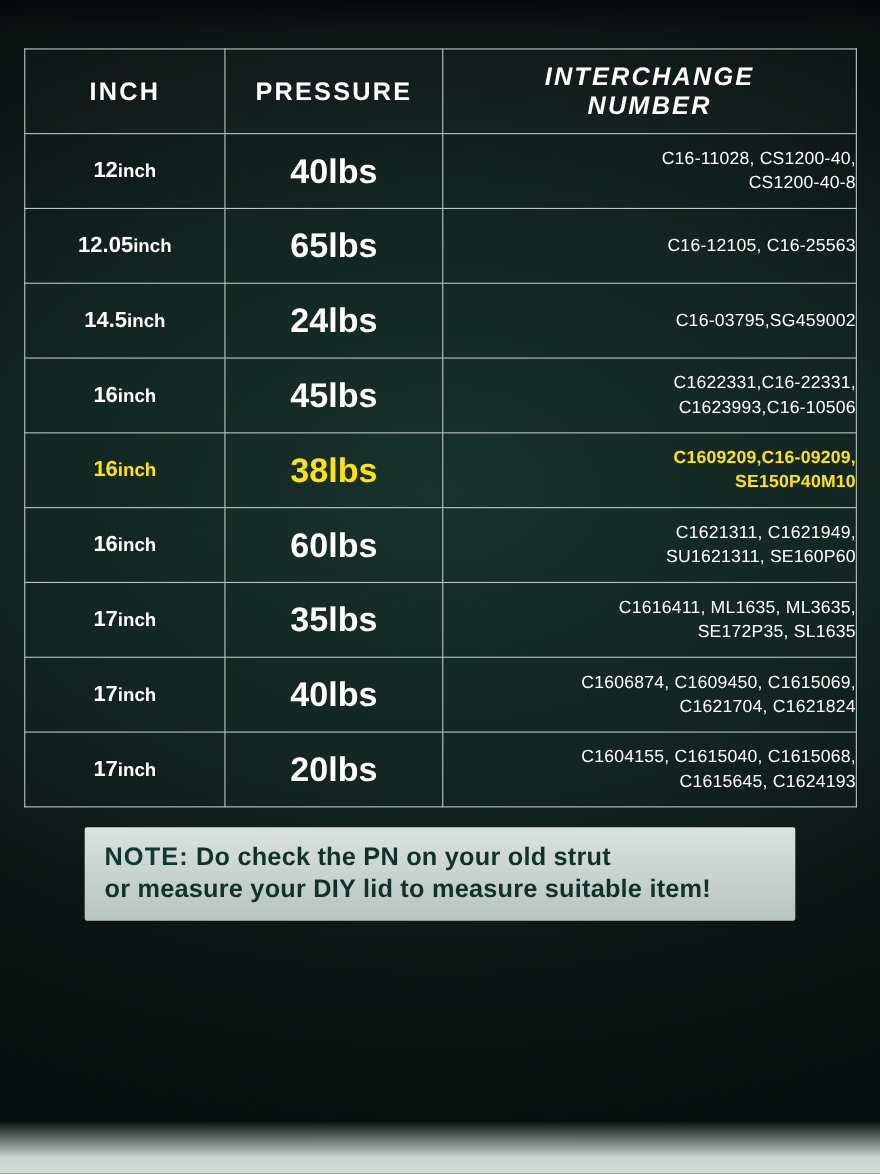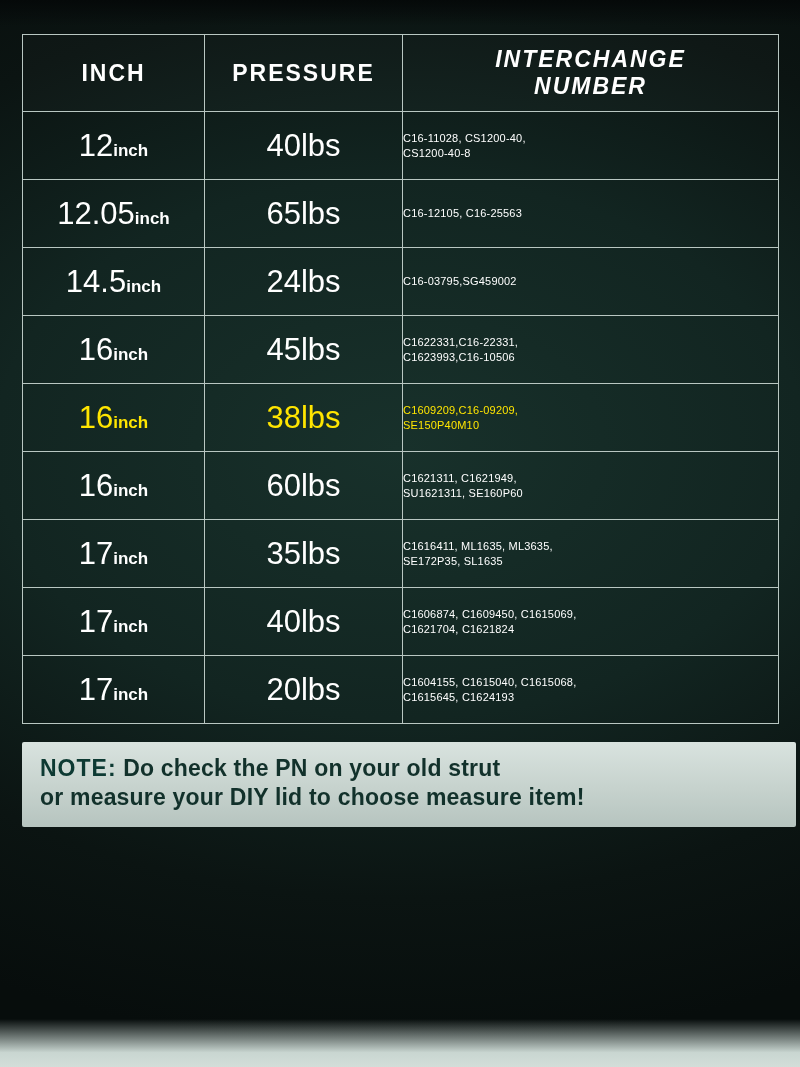--- a/index.html
+++ b/index.html
@@ -26,21 +26,21 @@
     content: "";
     position: absolute;
     left: 0; right: 0; top: 0;
     height: 26px;
     background: linear-gradient(to bottom, #050909, rgba(5,9,9,0));
     pointer-events: none;
   }
   .table-wrap {
     position: relative;
     width: 756px;
-    margin: 6px auto;
+    margin: 16px auto;
   }
   table.spec {
     width: 100%;
     border-collapse: collapse;
     table-layout: fixed;
   }
   table.spec col.c-inch { width: 182px; }
   table.spec col.c-press { width: 198px; }
   table.spec col.c-inter { width: 376px; }
 
@@ -61,51 +61,51 @@
   th.hdr-inter {
     line-height: 1.18;
     font-style: italic;
   }
   td.cell-inch, td.cell-press {
     text-align: center;
     color: #ffffff;
     height: 67px;
   }
   .inch-num {
-    font-size: 31px;
-    font-weight: normal;
+    font-size: 20px;
+    font-weight: bold;
     letter-spacing: 0px;
   }
   .inch-unit {
     font-size: 17px;
     font-weight: bold;
     letter-spacing: 0px;
   }
   .press-val {
     font-size: 31px;
-    font-weight: normal;
+    font-weight: bold;
   }
   td.cell-inter {
     color: #ffffff;
-    font-size: 11px;
+    font-size: 16px;
     line-height: 1.32;
     padding: 6px 0 6px 14px;
-    text-align: left;
+    text-align: right;
     letter-spacing: 0.2px;
   }
   tr.highlight td.cell-inch,
   tr.highlight td.cell-press,
   tr.highlight td.cell-inter {
     color: #ffe500;
   }
   tr.highlight td.cell-inter {
-    font-weight: normal;
+    font-weight: bold;
   }
   .note {
-    width: 774px;
+    width: 646px;
     margin: 18px auto 0 auto;
     background: linear-gradient(to bottom, #d9e3df 0%, #c6d2cd 55%, #b6c4bf 100%);
     color: #12312b;
     border-radius: 2px;
     padding: 12px 18px 14px 18px;
     box-sizing: border-box;
     font-size: 23px;
     line-height: 1.28;
     font-weight: bold;
     letter-spacing: 0.2px;
@@ -217,17 +217,17 @@
               <div>C1604155, C1615040, C1615068,</div>
               <div>C1615645, C1624193</div>
             </td>
           </tr>
         </tbody>
     </table>
   </div>
 
   <div class="note">
     <span class="note-line1"><span class="note-label">NOTE:</span><span> Do check the PN on your old strut</span></span>
-    <span class="note-line2">or measure your DIY lid to choose measure item!</span>
+    <span class="note-line2">or measure your DIY lid to measure suitable item!</span>
   </div>
 
   <div class="bottom-fade"></div>
 </div>
 
 </body></html>

